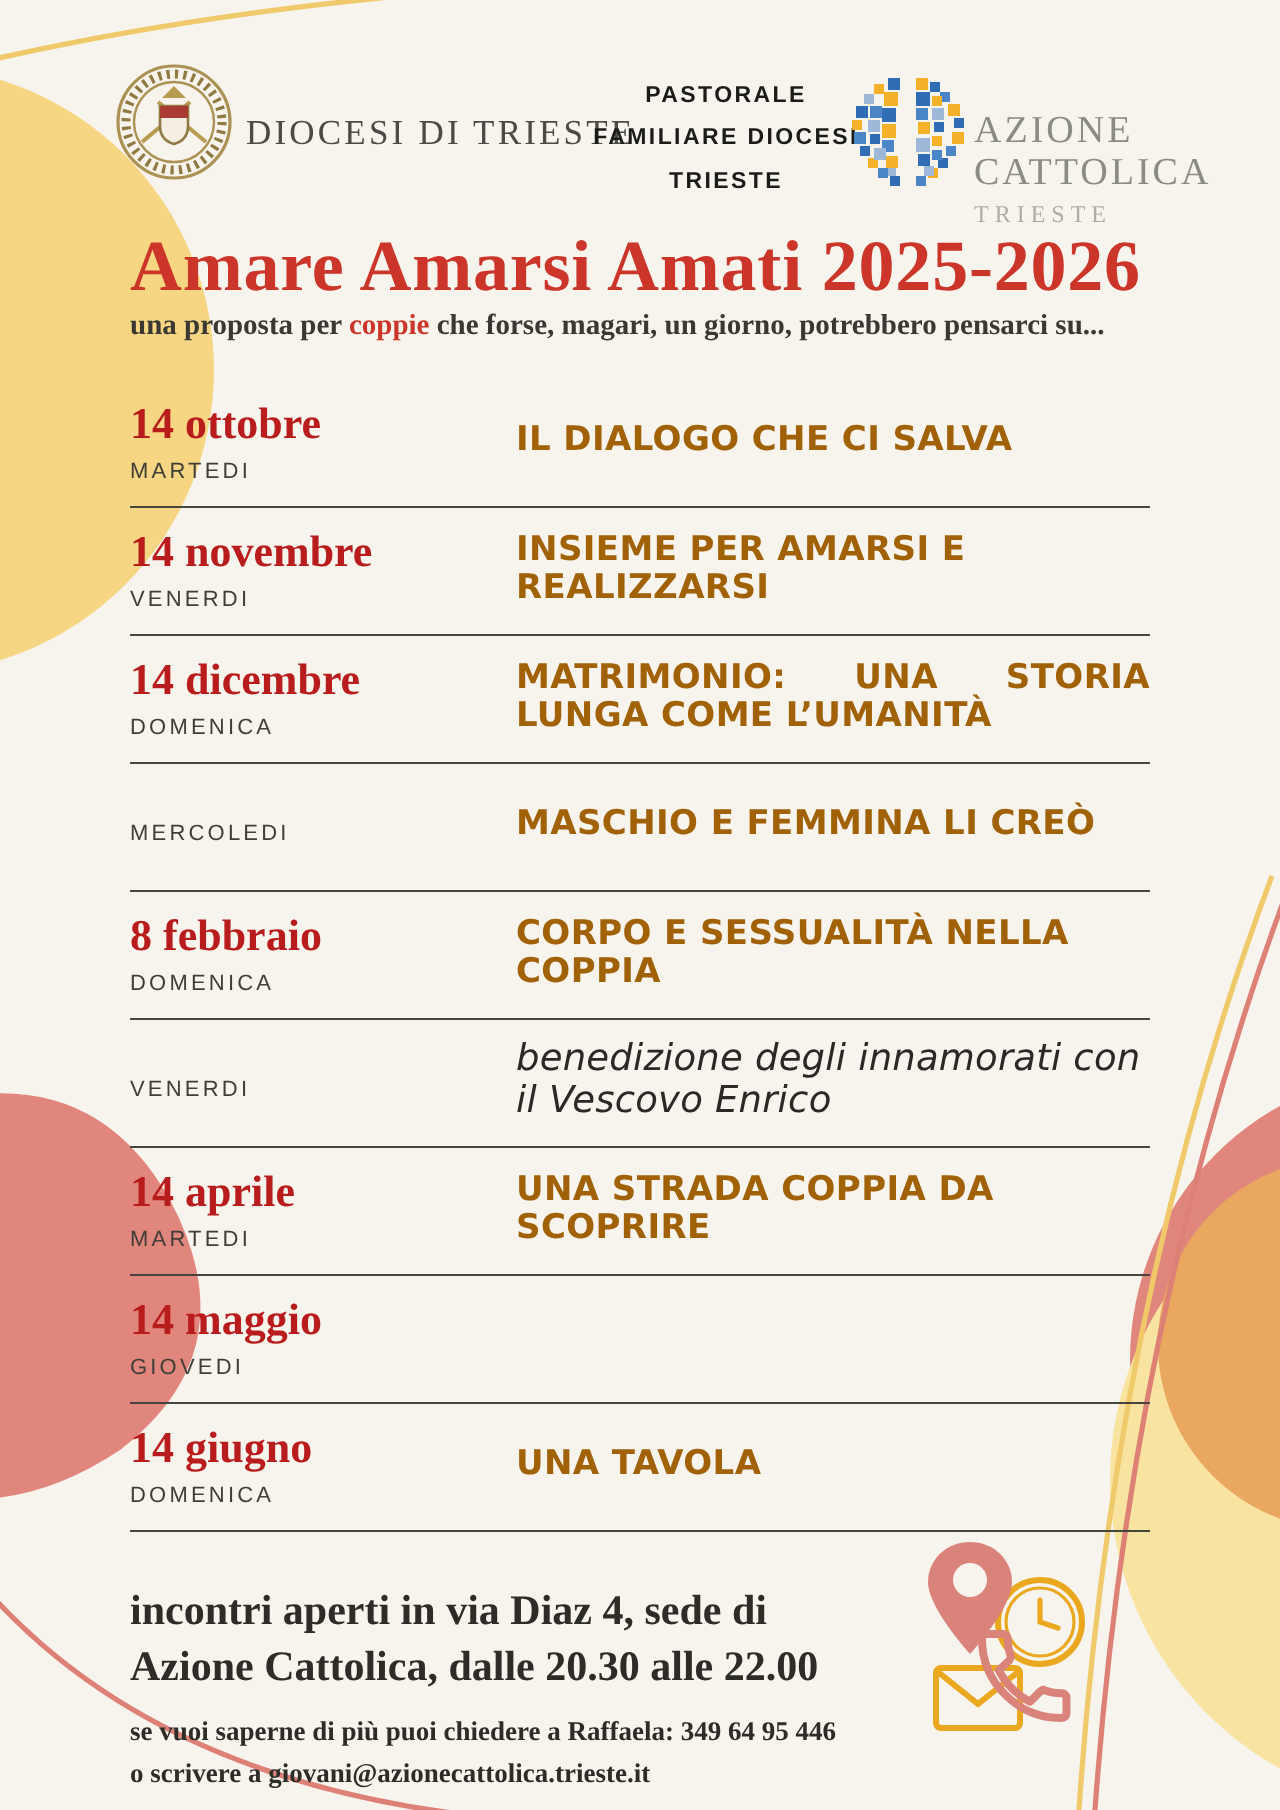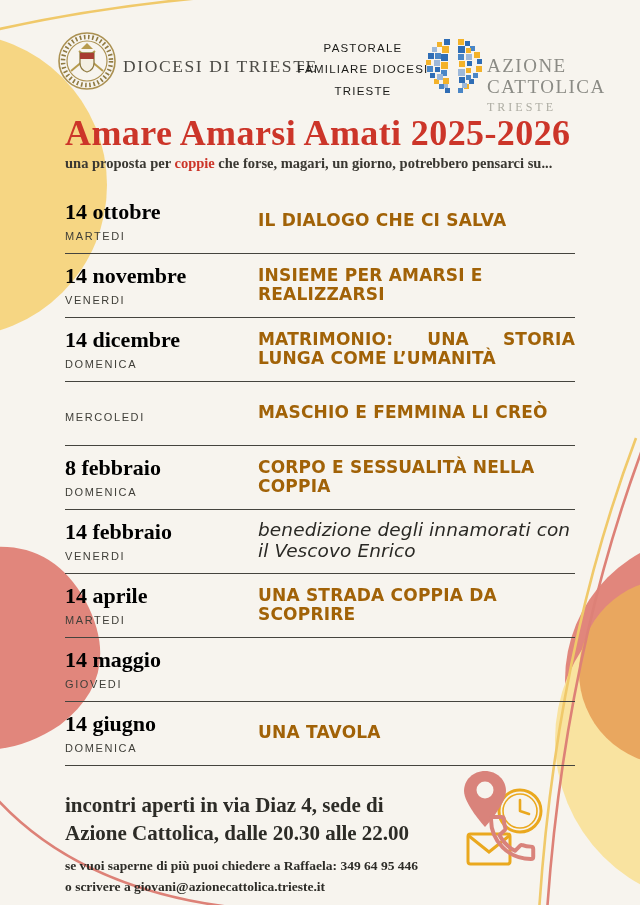--- a/index.html
+++ b/index.html
@@ -15,21 +15,21 @@
   
   .header{left:0;top:0;width:640px;height:110px;z-index:2;}
   .seal{left:57px;top:31px;}
   .diocese-name{
     left:123px;top:56px;
     font-family:"Liberation Serif",serif;
     font-size:17.5px;letter-spacing:1.6px;color:#4b4a45;
   }
   .pastorale{
     left:288px;top:38px;width:150px;text-align:center;
-    font-family:"Liberation Sans",sans-serif;font-weight:400;
+    font-family:"Liberation Sans",sans-serif;font-weight:700;
     font-size:11.5px;letter-spacing:1.2px;color:#1b1b18;line-height:1.85;
   }
   .ac-logo{left:424px;top:33px;}
   .ac-text{left:487px;top:56px;font-family:"Liberation Serif",serif;color:#8b8b85;}
   .ac-text .l1,.ac-text .l2{font-size:19px;letter-spacing:1.5px;line-height:1.1;}
   .ac-text .l3{font-size:12px;letter-spacing:3px;color:#aeada3;margin-top:2px;}
   
   .title{
     left:65px;top:112px;width:525px;
     font-family:"Liberation Serif",serif;font-weight:700;
@@ -44,21 +44,21 @@
   
   .schedule{left:65px;top:190px;width:510px;z-index:2;}
   .row{
     display:flex;align-items:center;
     border-bottom:1.5px solid #45443e;
     padding:8px 0 9px 0;min-height:46px;
   }
   .datecol{width:193px;flex:none;}
   .date{
     font-family:"Liberation Serif",serif;font-weight:700;
-    font-size:22px;color:#000000;line-height:1.05;
+    font-size:22px;color:#b91c1c;line-height:1.05;
   }
   .day{
     font-family:"Liberation Sans",sans-serif;
     font-size:11px;letter-spacing:1.6px;color:#3f3e38;margin-top:7px;
   }
   .evtitle{
     flex:1;
     font-family:"DejaVu Sans","Liberation Sans",sans-serif;
     font-weight:700;font-size:17px;line-height:1.14;
     letter-spacing:0.2px;color:#a16207;
@@ -218,21 +218,20 @@
   <div class="row">
     <div class="datecol">
       <div class="date">8 febbraio</div>
       <div class="day">DOMENICA</div>
     </div>
     <div class="evtitle">CORPO E SESSUALITÀ NELLA COPPIA</div>
   </div>
 
   <div class="row">
     <div class="datecol">
-      <div class="date">14 febbraio</div>
       <div class="day">VENERDI</div>
     </div>
     <div class="evtitle italic">benedizione degli innamorati con il Vescovo Enrico</div>
   </div>
 
   <div class="row">
     <div class="datecol">
       <div class="date">14 aprile</div>
       <div class="day">MARTEDI</div>
     </div>

